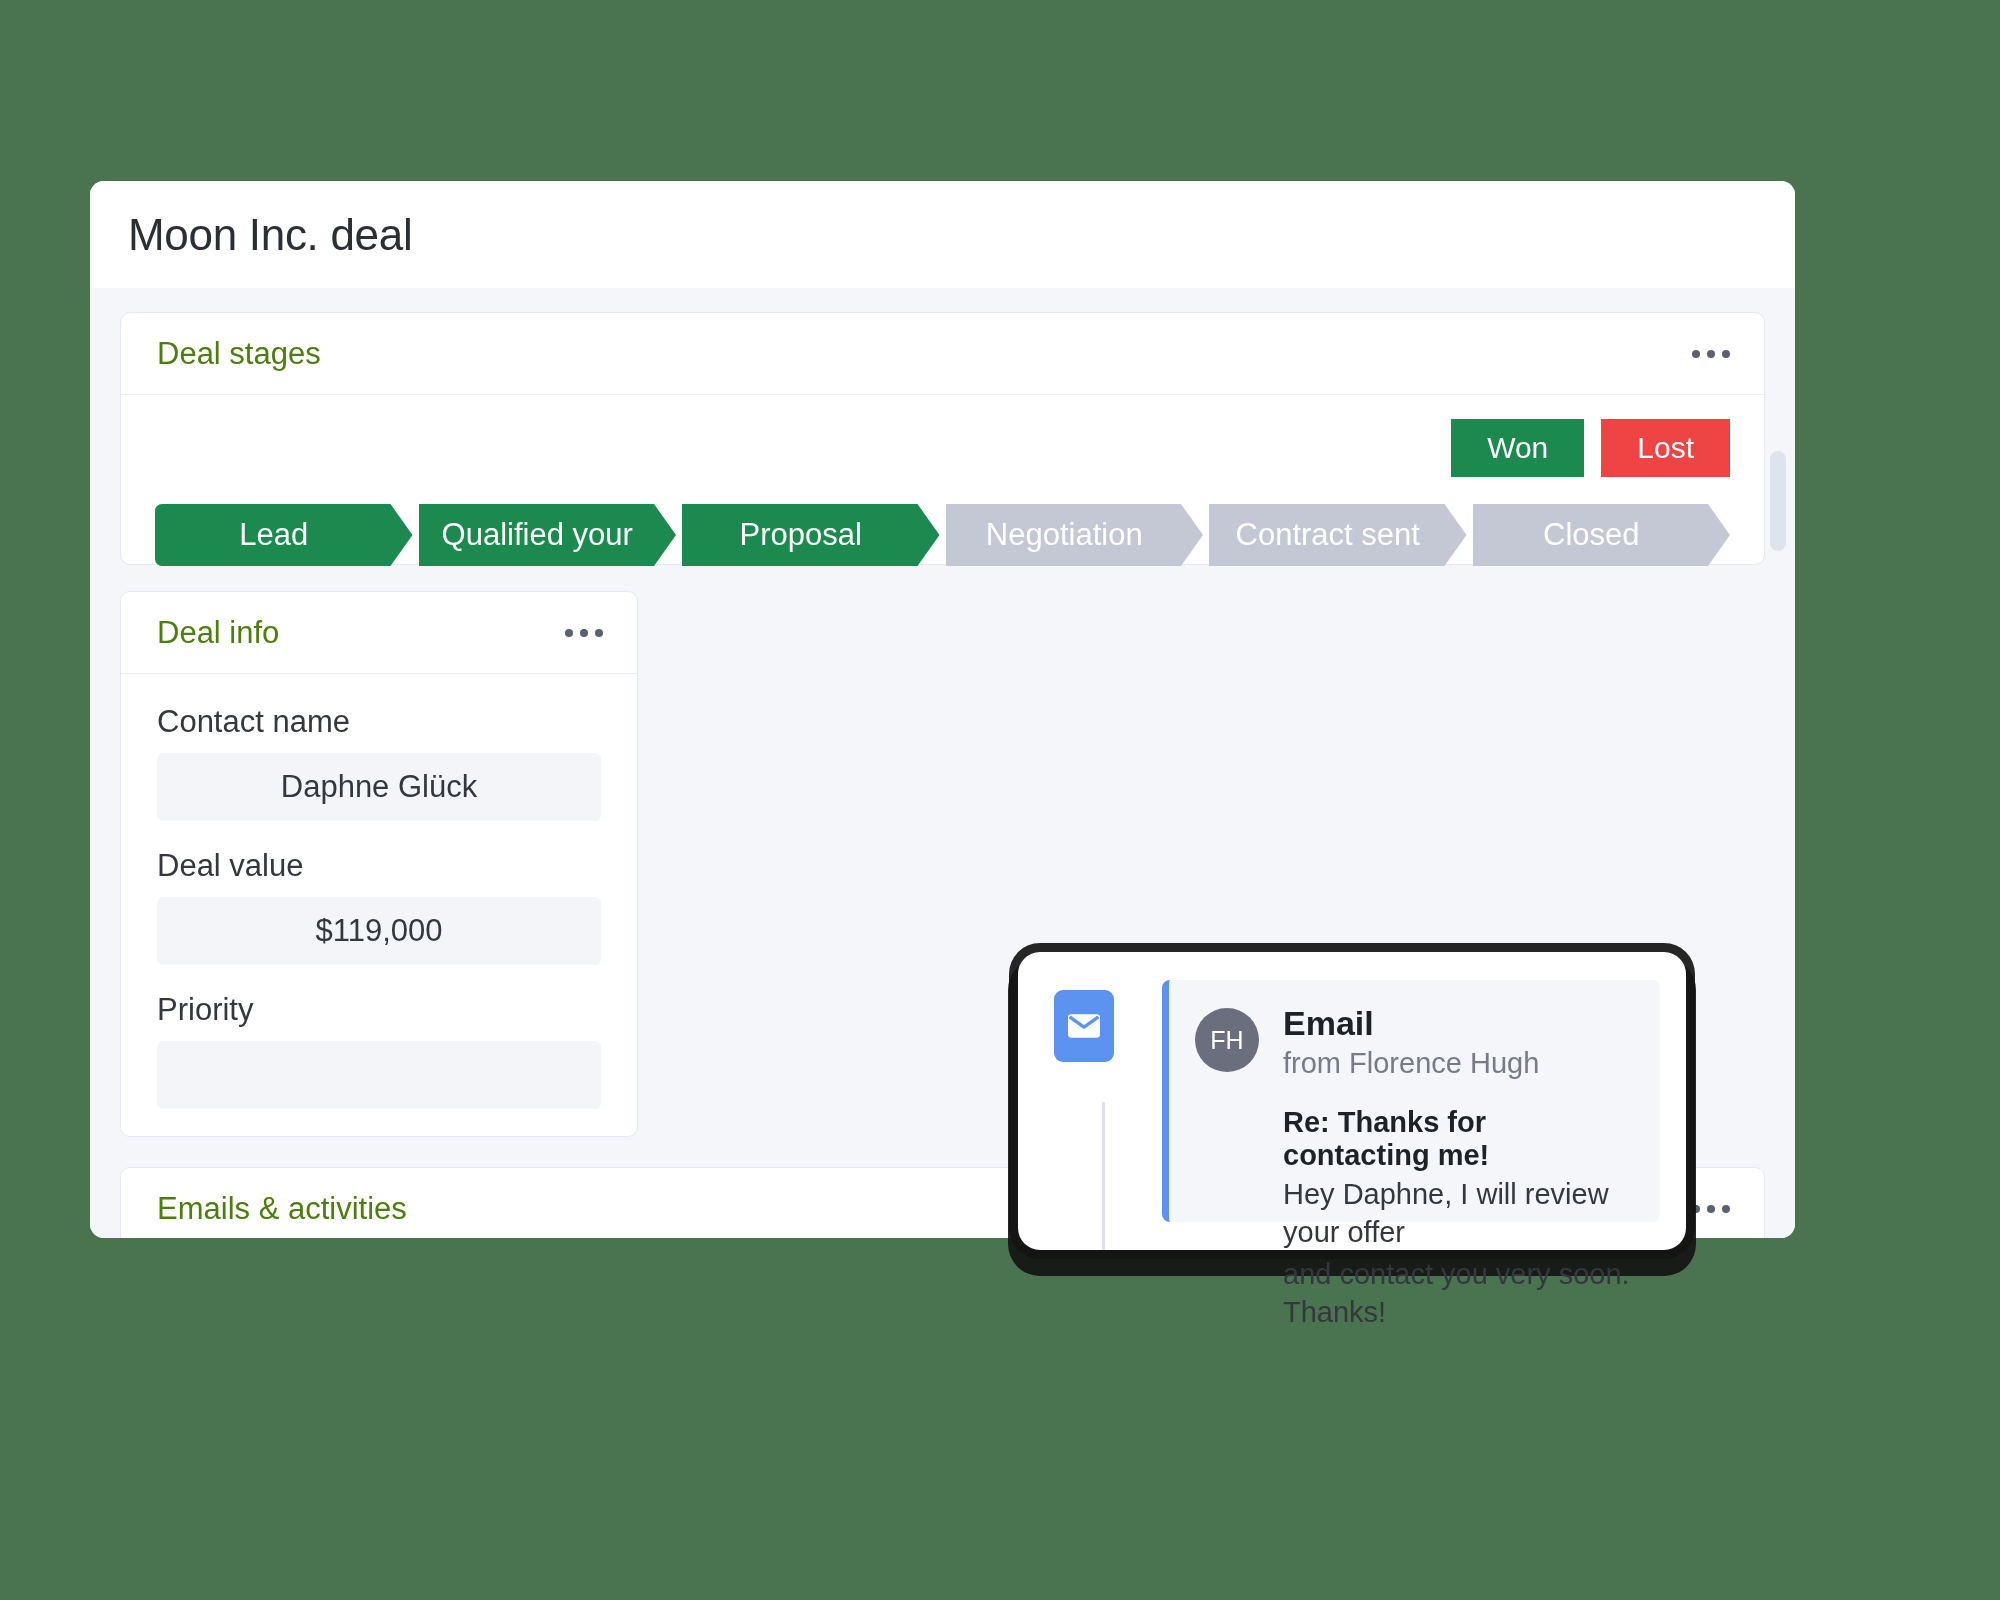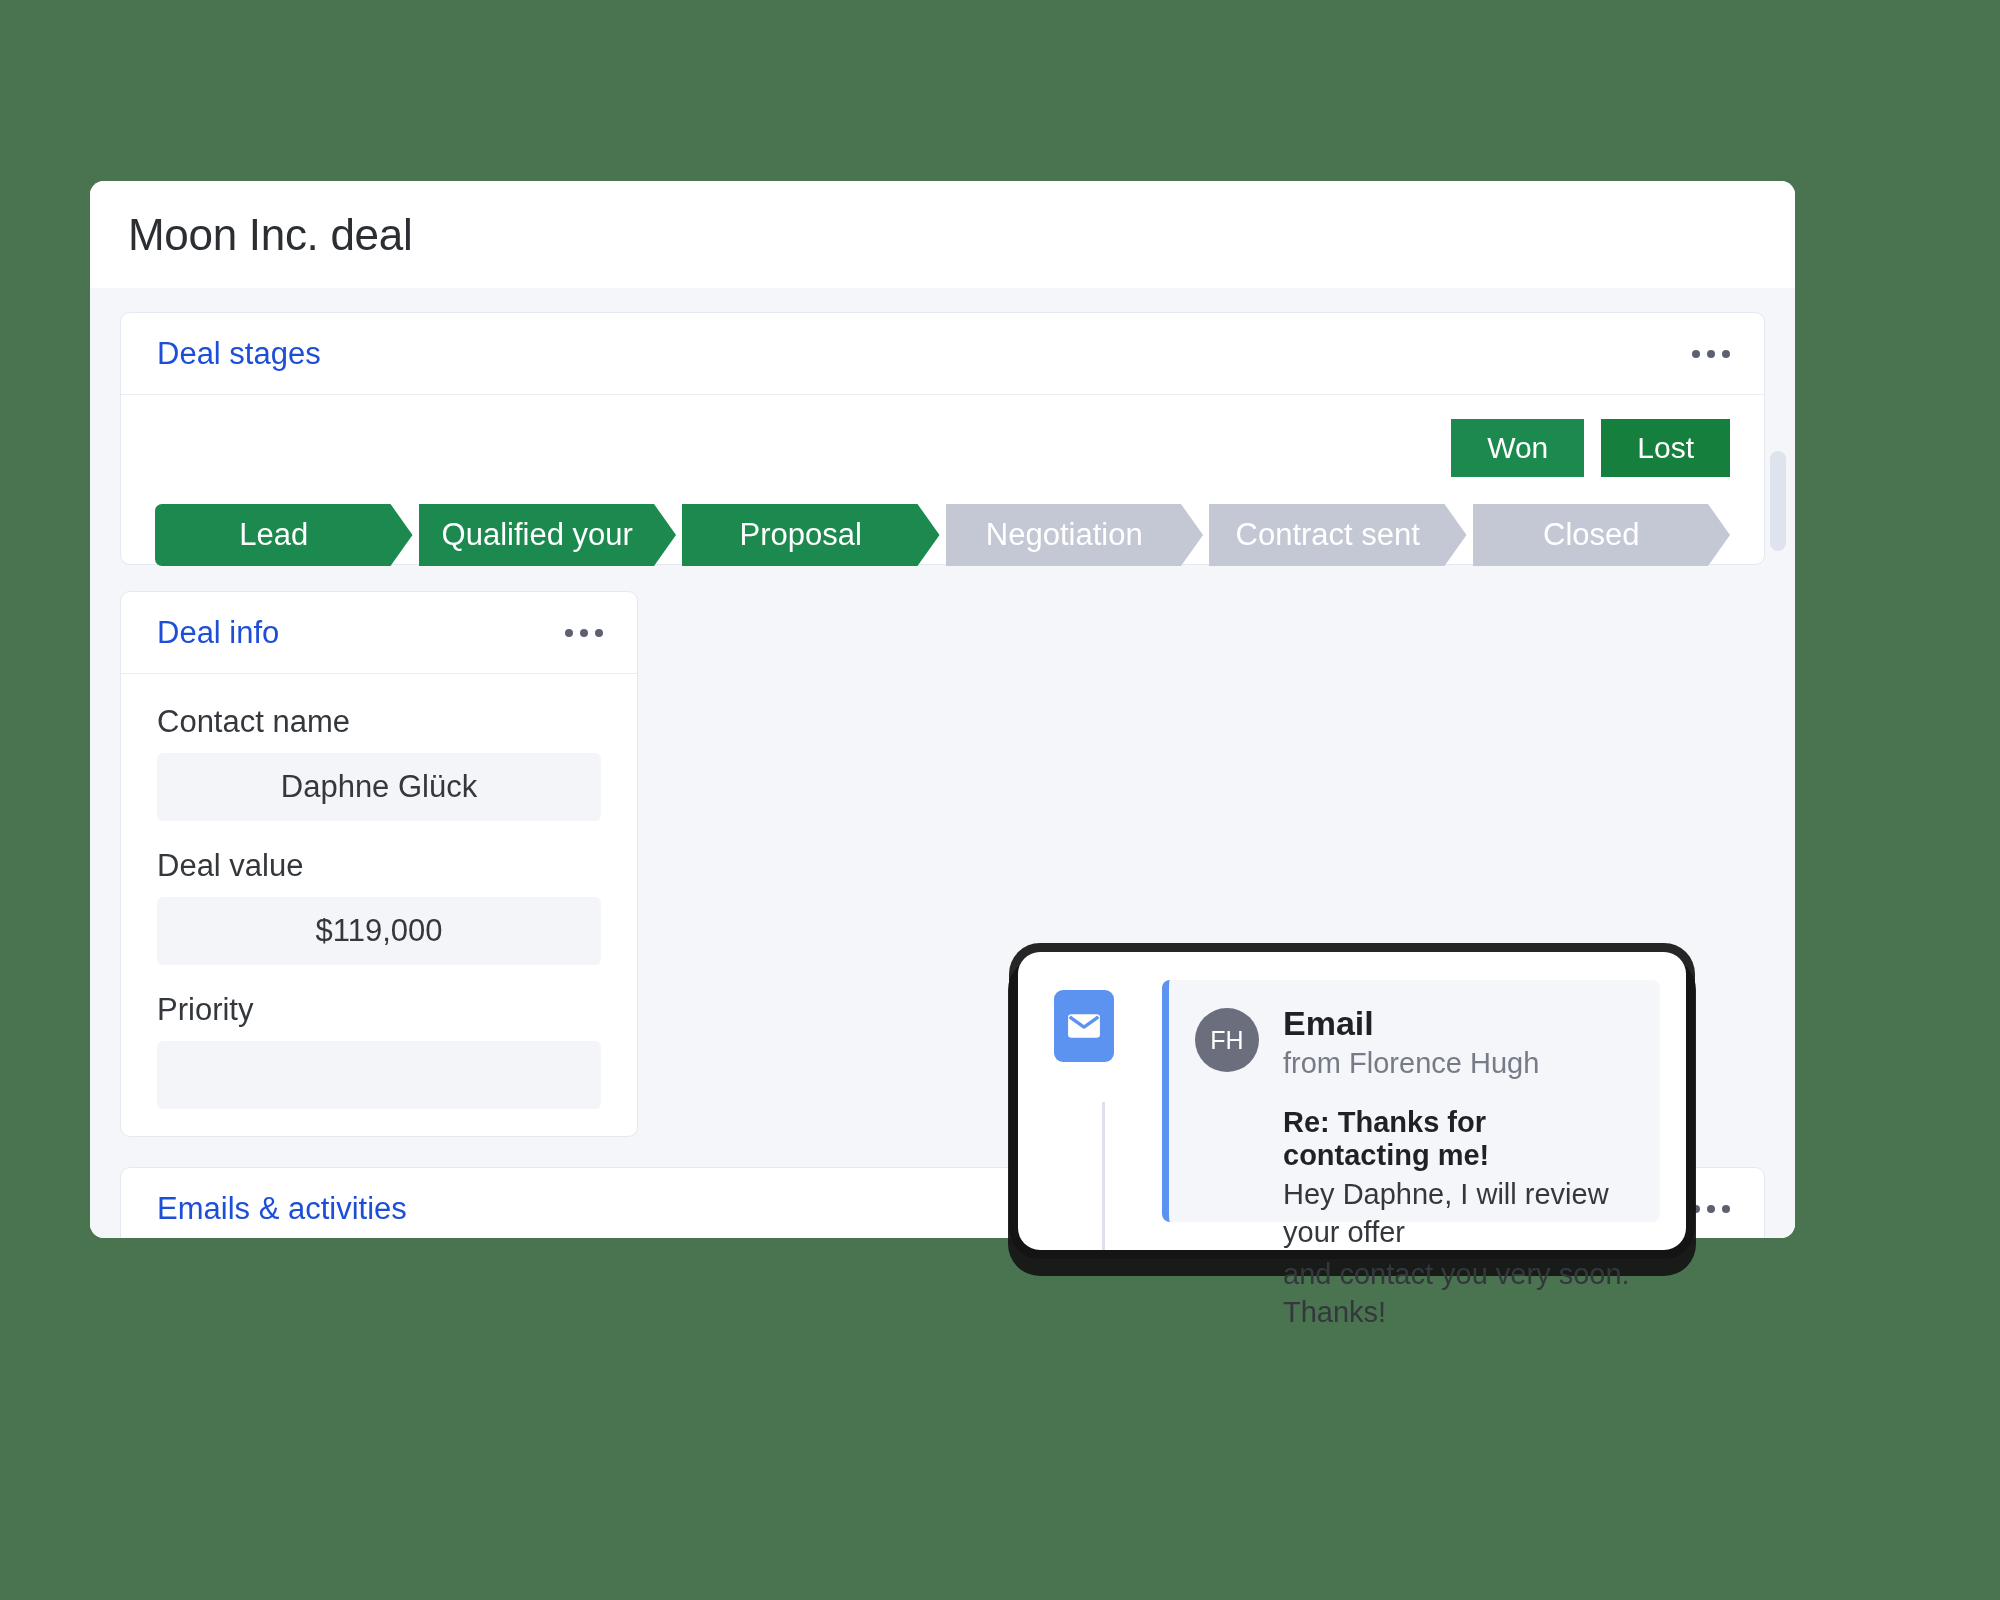--- a/index.html
+++ b/index.html
@@ -62,21 +62,21 @@
     height: 82px;
     display: flex;
     align-items: center;
     justify-content: space-between;
     padding: 0 28px 0 36px;
     border-bottom: 1px solid #e9edf4;
   }
 
   .card-title {
     font-size: 31px;
-    color: #1d4ed8;
+    color: #4d7c0f;
     font-weight: 400;
   }
 
   .dots-menu {
     display: flex;
     gap: 7px;
     padding: 10px 6px;
     cursor: pointer;
   }
   .dots-menu i {
@@ -103,21 +103,21 @@
     border: none;
     border-radius: 0;
     color: #ffffff;
     font-size: 30px;
     font-family: "Liberation Sans", sans-serif;
     padding: 11px 36px;
     cursor: pointer;
     line-height: 1.2;
   }
   .btn-won  { background: #1c8a4e; }
-  .btn-lost { background: #15803d; text-align: right; }
+  .btn-lost { background: #ef4444; text-align: right; }
 
   .pipeline {
     display: flex;
     margin-top: 27px;
     gap: 6px;
   }
 
   .stage {
     position: relative;
     height: 62px;

